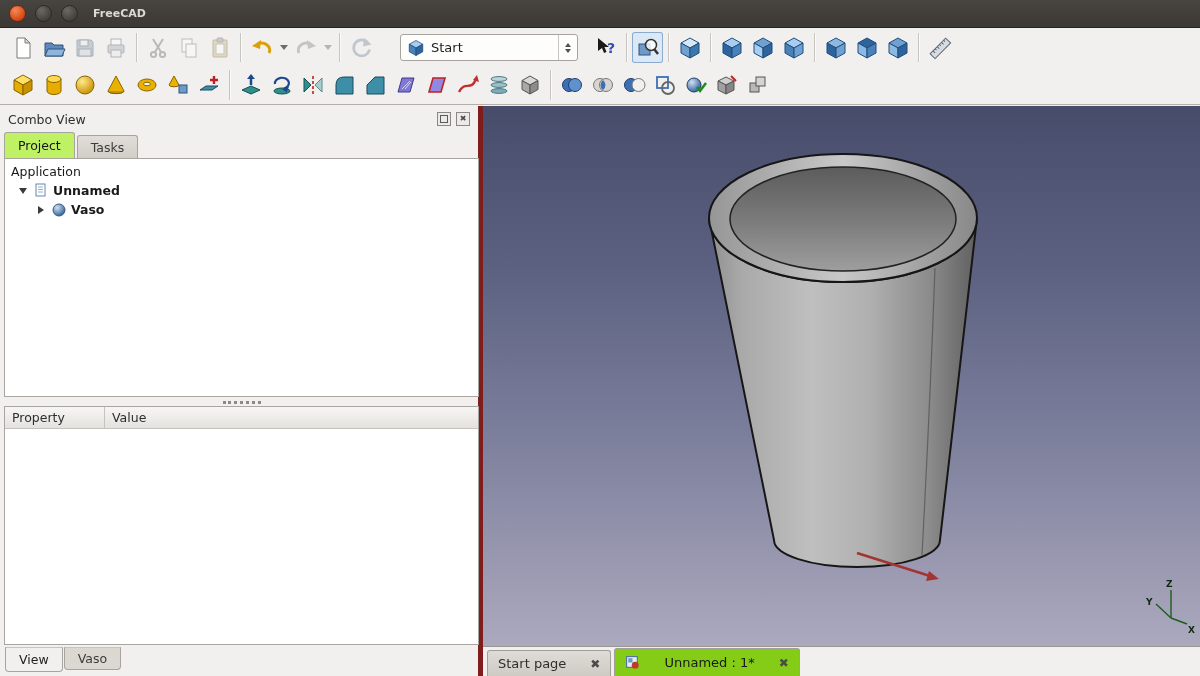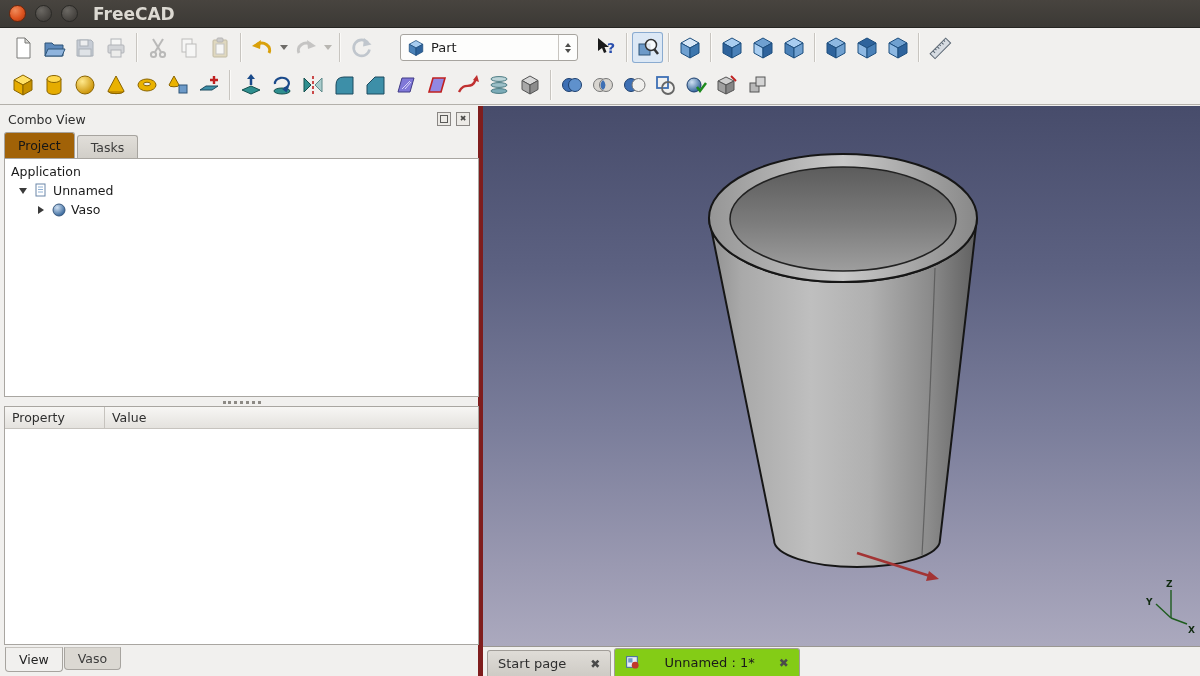--- a/index.html
+++ b/index.html
@@ -5,21 +5,21 @@
   html,body{margin:0;padding:0}
   body{width:1200px;height:676px;position:relative;overflow:hidden;background:#f1f0ee;
        font-family:"DejaVu Sans","Liberation Sans",sans-serif;font-size:12.5px;color:#2e2e2e;cursor:default}
   
   .titlebar{position:absolute;left:0;top:0;width:100%;height:28px;
             background:linear-gradient(#48443f,#3b3935);border-bottom:1px solid #262522;
             display:flex;align-items:center;box-sizing:border-box}
   .winbtn{width:17px;height:17px;border-radius:50%;margin-left:9px;box-sizing:border-box;flex:0 0 auto}
   .winbtn.close{background:radial-gradient(circle at 35% 30%,#f08b5a,#de5420 55%,#a83710);border:1px solid #70250a}
   .winbtn.gray{background:radial-gradient(circle at 35% 30%,#6b6863,#4a4743 60%,#383633);border:1px solid #2a2926}
-  .wtitle{color:#dcd9d2;font-weight:bold;font-size:17px;margin-left:15px}
+  .wtitle{color:#dcd9d2;font-weight:bold;font-size:11px;margin-left:15px}
   
   .toolbar{position:absolute;left:0;width:100%;display:flex;align-items:center;background:#f1f0ee;
            box-sizing:border-box;padding-left:7px}
   #tb1{top:29px;height:37px}
   #tb2{top:66px;height:39px;border-bottom:1px solid #b3b0aa}
   .btn{width:31px;height:31px;display:flex;align-items:center;justify-content:center;flex:0 0 auto;border-radius:3px}
   .btn.dis{opacity:.42}
   .btn.hl{background:#dce8f5;box-shadow:inset 0 0 0 1px #8aabd0}
   .dd{width:13px;height:31px;display:flex;align-items:center;justify-content:center;flex:0 0 auto}
   .tri-down{width:0;height:0;border-left:4px solid transparent;border-right:4px solid transparent;border-top:5px solid #6e6c68}
@@ -35,29 +35,29 @@
   
   .left{position:absolute;left:0;top:106px;width:483px;bottom:0;background:#f1f0ee;border-right:5px solid #7f1d1d;box-sizing:border-box}
   .cvh{position:absolute;left:0;top:0;width:100%;height:26px;display:flex;align-items:center;padding:0 8px;box-sizing:border-box}
   .cvh .btns{margin-left:auto;display:flex;gap:5px}
   .minisq{width:14px;height:14px;border:1px solid #8a8784;background:#eceae6;display:flex;align-items:center;justify-content:center;box-sizing:border-box}
   .floatglyph{width:6px;height:6px;border:1px solid #5a5a58}
   .xsmall{font-size:8px;color:#4a4a48;line-height:1}
   .cvtabs{position:absolute;left:4px;top:27px;height:25px;display:flex;align-items:flex-end;z-index:2}
   .tab{height:22px;padding:0 13px;display:flex;align-items:center;border:1px solid #a7a49f;border-bottom:none;
        border-radius:3px 3px 0 0;background:linear-gradient(#e1ded9,#d1cec8);margin-right:2px;color:#3c3c3c}
-  .tab.active{background:#a16207;height:25px;color:#161616}
+  .tab.active{background:#bef264;height:25px;color:#161616}
   .frame{position:absolute;left:4px;width:475px;background:#fff;border:1px solid #a9a6a1;box-sizing:border-box}
   #treeframe{top:52px;height:239px}
   .frame-h{height:22px;background:#fbfaf9;border-bottom:1px solid #d4d2ce;display:flex;align-items:center;padding:0 6px}
   .trow{height:19px;display:flex;align-items:center;color:#1a1a1a;padding-left:6px;gap:5px}
   .exp{width:12px;display:flex;align-items:center;justify-content:center;flex:0 0 auto}
   .tri-open{width:0;height:0;border-left:4px solid transparent;border-right:4px solid transparent;border-top:6px solid #3a3a3a}
   .tri-closed{width:0;height:0;border-top:4px solid transparent;border-bottom:4px solid transparent;border-left:6px solid #3a3a3a}
-  .bold{font-weight:normal}
+  .bold{font-weight:bold}
   #splitter{position:absolute;left:4px;top:292px;width:475px;height:8px;display:flex;align-items:center;justify-content:center}
   #splitter .grip{width:38px;border-top:3px dotted #8d8a85}
   #propframe{top:300px;height:239px}
   .phead{display:flex;height:21px;background:linear-gradient(#f7f6f4,#e4e2de);border-bottom:1px solid #c6c3be}
   .phead .c1{width:100px;padding-left:7px;border-right:1px solid #c6c3be;display:flex;align-items:center;box-sizing:border-box}
   .phead .c2{flex:1;padding-left:7px;display:flex;align-items:center}
   .bottomtabs{position:absolute;left:5px;top:541px;display:flex}
   .btab{height:23px;padding:0 13px;display:flex;align-items:center;border:1px solid #a7a49f;border-top:1px solid #c6c3be;
         border-radius:0 0 4px 4px;background:#f1f0ee;margin-right:1px;color:#222}
   .btab.inactive{background:#dbd8d2;height:21px;color:#3c3c3c}
@@ -189,21 +189,21 @@
         <path d="M19,7 A8,8 0 1 0 20.5,13.5" fill="none" stroke="#7e8ea0" stroke-width="2.6"></path>
         <polygon points="15,2 22.5,8.5 14,10.5" fill="#7e8ea0"></polygon>
       </svg>
   </div>
   <div class="wbcombo">
     <svg width="18" height="18" viewBox="0 0 24 24">
         <polygon points="12,2 21,7 12,12 3,7" fill="#a8cdf0" stroke="#1d4e7e"></polygon>
         <polygon points="3,7 12,12 12,22 3,17" fill="#4a81b8" stroke="#1d4e7e"></polygon>
         <polygon points="21,7 12,12 12,22 21,17" fill="#2e639c" stroke="#1d4e7e"></polygon>
       </svg>
-    <span class="lbl">Part</span>
+    <span class="lbl">Start</span>
     <div class="spin">
       <div class="tri-up-s"></div>
       <div class="tri-dn-s"></div>
     </div>
   </div>
   <div class="btn" style="margin-left:12px">
     <svg width="24" height="24" viewBox="0 0 24 24">
         <polygon points="4,2 4,15 8,12 10,17 12.5,16 10.5,11 15,11" fill="#1a1a1a"></polygon>
         <text x="13" y="17" font-size="14" font-weight="bold" fill="#2a4fae">?</text>
       </svg>

